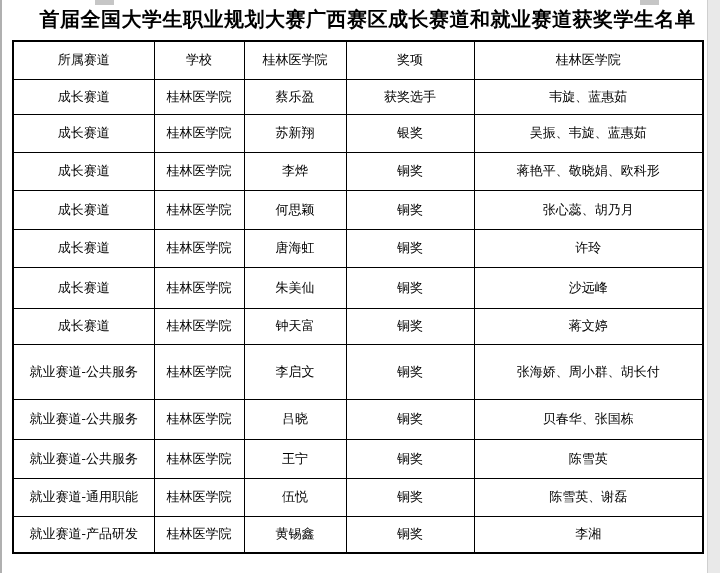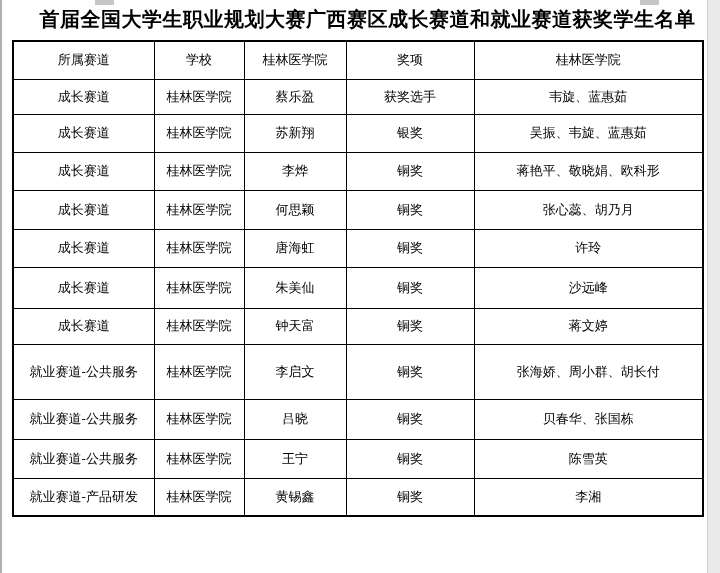--- a/index.html
+++ b/index.html
@@ -169,20 +169,27 @@
       <td>贝春华、张国栋</td>
     </tr>
       <tr>
       <td>就业赛道-公共服务</td>
       <td>桂林医学院</td>
       <td>王宁</td>
       <td>铜奖</td>
       <td>陈雪英</td>
     </tr>
       <tr>
+      <td>就业赛道-通用职能</td>
+      <td>桂林医学院</td>
+      <td>伍悦</td>
+      <td>铜奖</td>
+      <td>陈雪英、谢磊</td>
+    </tr>
+      <tr>
       <td>就业赛道-产品研发</td>
       <td>桂林医学院</td>
       <td>黄锡鑫</td>
       <td>铜奖</td>
       <td>李湘</td>
     </tr>
     </tbody>
 </table>
 
 </body></html>

